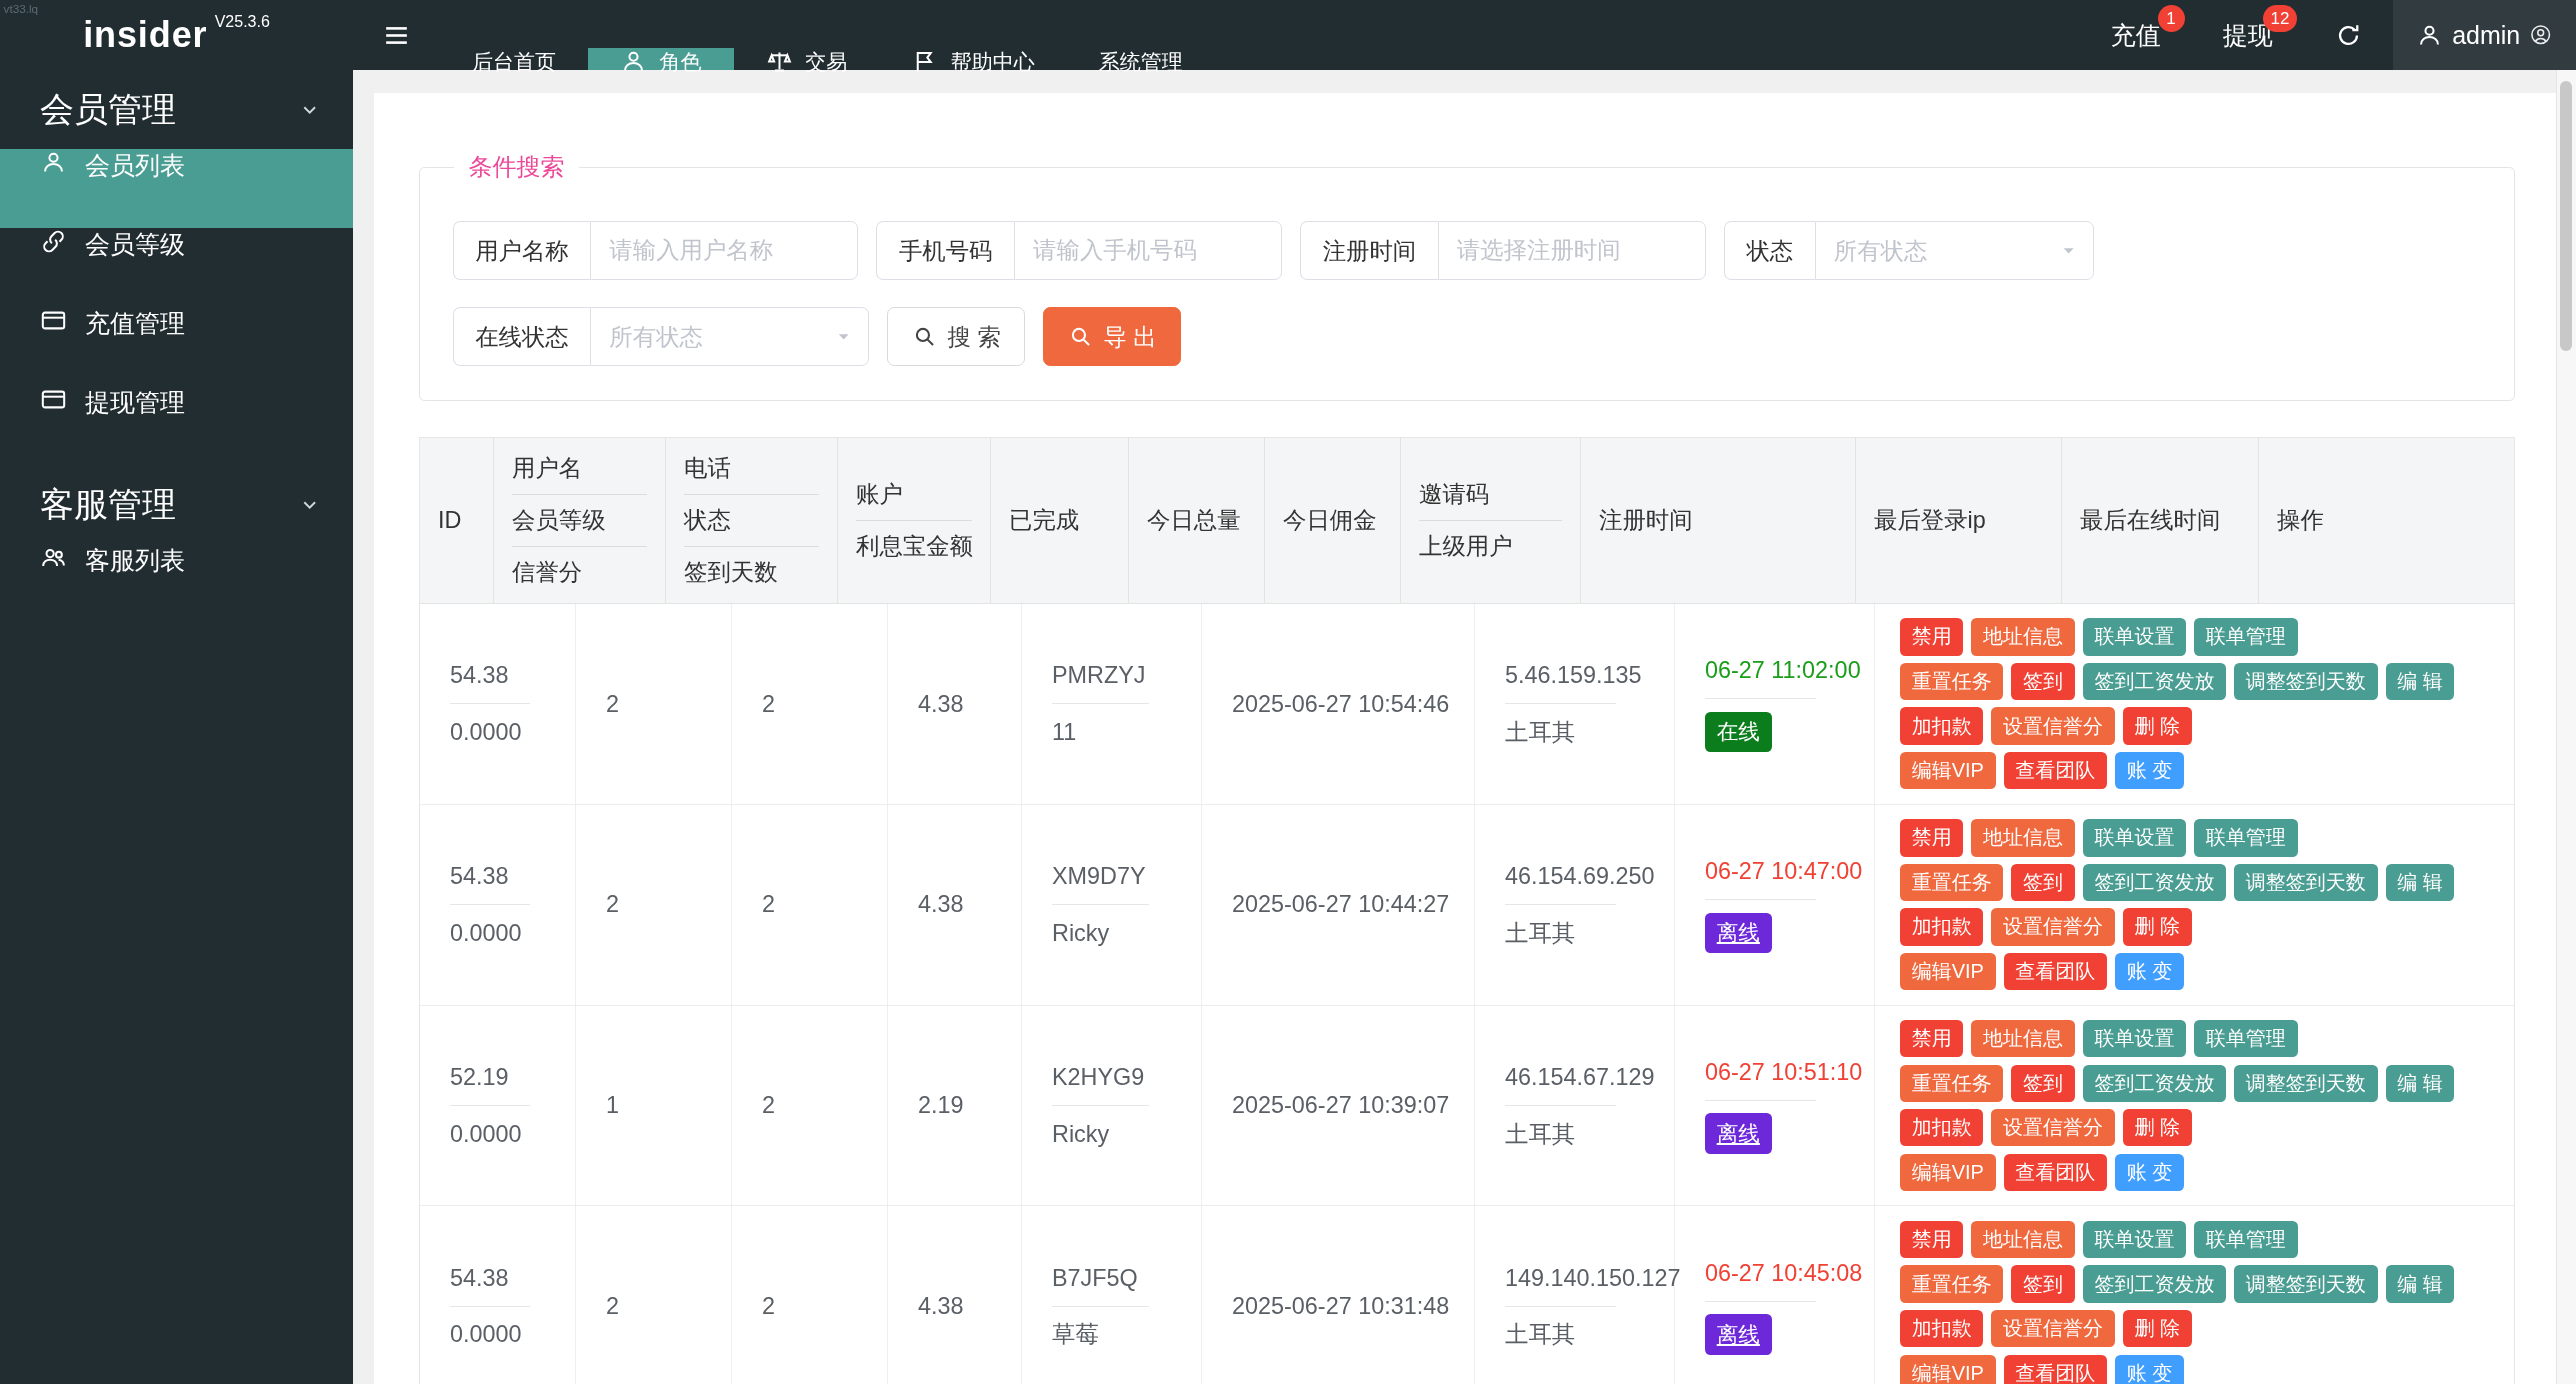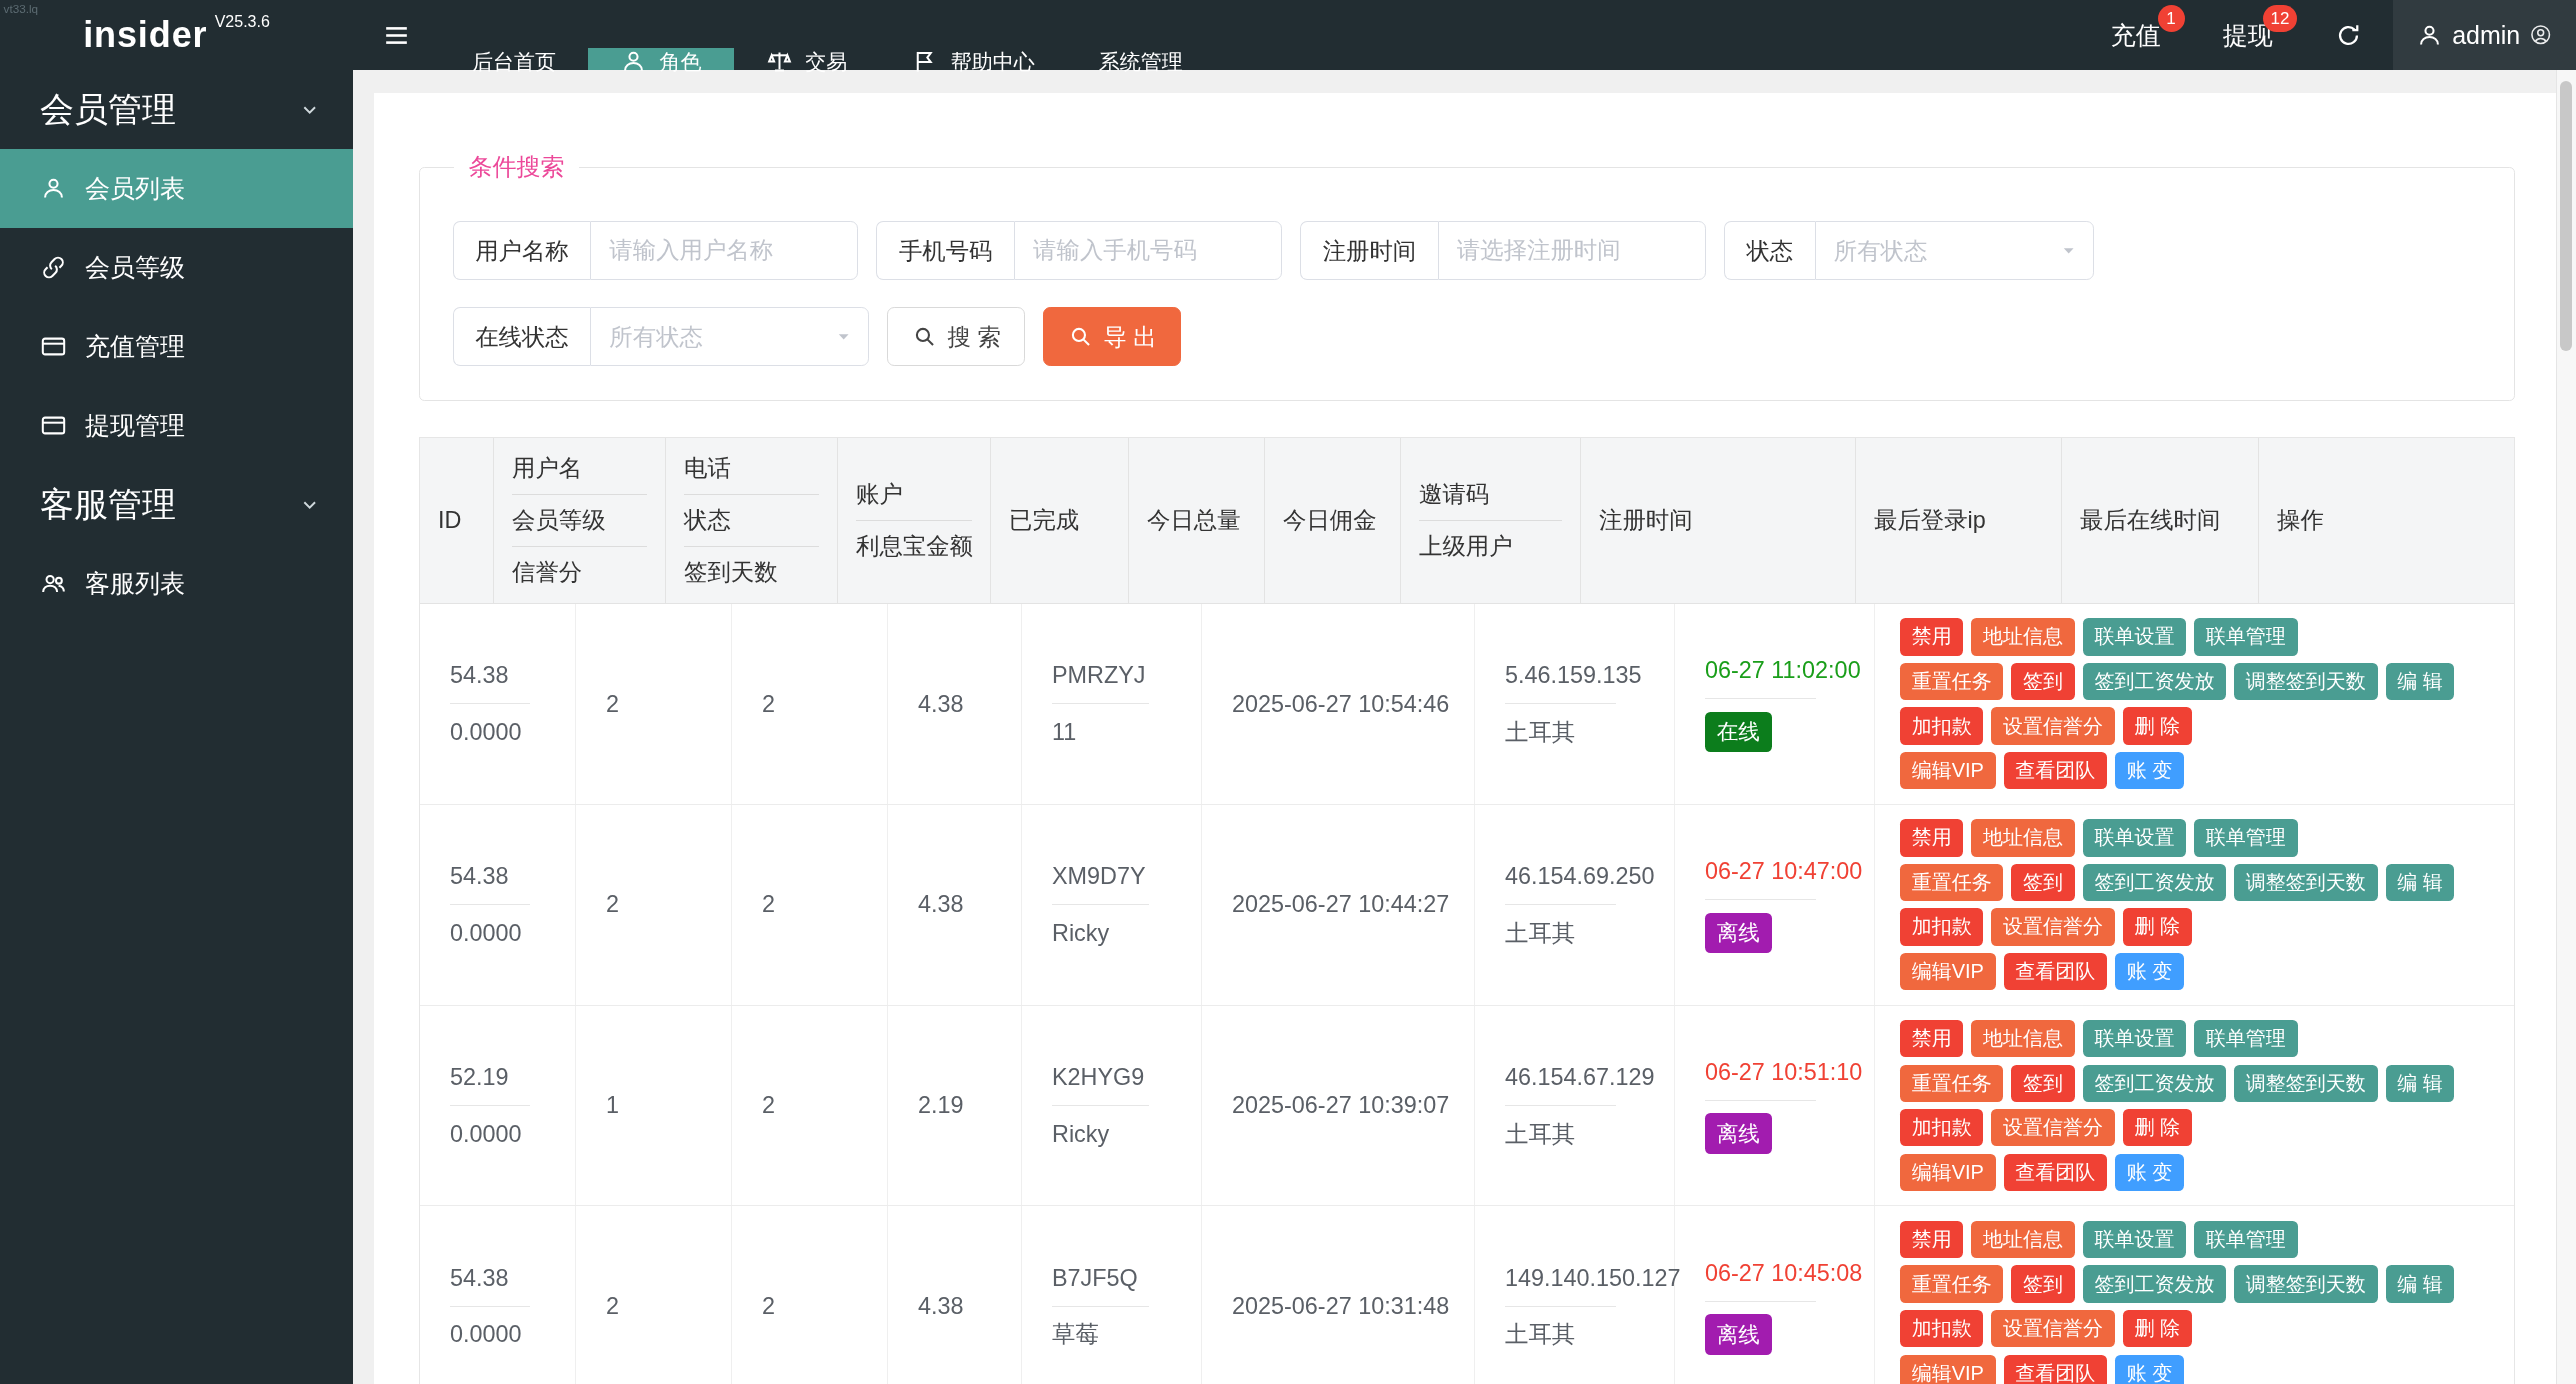--- a/index.html
+++ b/index.html
@@ -28,21 +28,21 @@
   .tr-item { position:relative; display:flex; align-items:center; padding:0 31px; font-size:25px; cursor:pointer; gap:9px; }
   .tr-item .badge { position:absolute; top:5.4px; right:7.2px; background:#f04134; color:#fff; font-size:17px; line-height:1;
     min-width:27px; height:27px; border-radius:14.4px; display:flex; align-items:center; justify-content:center; padding:0 7.2px; }
   .admin-item { background:rgba(255,255,255,.07); padding:0 23.4px; }
   .avatar-ic { width:23.4px; height:23.4px; opacity:.9; }
 
   
   .sidebar { position:absolute; top:70px; left:0; bottom:0; width:353px; background:#222d32; color:#fff; z-index:20; }
   .side-section { height:79px; display:flex; align-items:center; justify-content:space-between; padding:0 32px 0 40px; font-size:34px; cursor:pointer; }
   .side-section .icon { width:23.4px; height:23.4px; color:#cfd8dc; }
-  .side-item { height:79px; display:flex; align-items:center; gap:18px; padding:0 40px; font-size:25px; cursor:pointer; }
+  .side-item { height:79px; display:flex; gap:18px; padding:0 40px; font-size:25px; cursor:pointer; }
   .side-item.active { background:#4a9d92; }
 
   
   .content { position:absolute; left:353px; top:70px; right:20px; bottom:0; padding:23.4px 0 0 21px; }
   .panel { background:#fff; width:100%; height:100%; padding:58px 41px 0 45px; overflow:hidden; }
 
   
   .search-box { border:0.9px solid #e4e4e4; border-radius:5.4px; padding:10.8px 21.6px 34px; }
   .search-box legend { font-size:24px; color:#ec4899; padding:0 14.4px; margin-left:12.6px; }
   .search-row { display:flex; gap:18px; margin-top:27px; align-items:center;padding-left:11px; }
@@ -74,21 +74,21 @@
     border-bottom:0.9px solid #ececec; min-height:197px; }
   .t-row:last-child { border-bottom:none; }
   .td { border-right:0.9px solid #efefef; padding:18px 10.8px 18px 30px; display:flex; flex-direction:column;
     justify-content:center; font-size:23.4px; color:#5a5f66; line-height:1.3; }
   .td:last-child { border-right:none; }
   .v-div { height:0.9px; background:#e6e6e6; margin:12.6px 0; width:70%; }
   .time.online { color:#1a9e1a; }
   .time.offline { color:#f04134; }
   .status-badge { align-self:flex-start; color:#fff; font-size:21.6px; padding:6.3px 11.7px; border-radius:5.4px; }
   .status-badge.online { background:#0c7d1c; }
-  .status-badge.offline { background:#a21caf; }
+  .status-badge.offline { background:#6d28d9;text-decoration:underline; }
 
   .actions-cell { padding:10.8px 10.8px 10.8px 25px; justify-content:center; }
   .action-line { display:flex; gap:8px; margin:3.6px 0; }
   .abtn { border:none; border-radius:5.4px; color:#fff; font-size:20px; padding:7.2px 11.7px; white-space:nowrap; cursor:pointer; font-family:inherit; line-height:1.15; }
   .abtn.red { background:#f04134; }
   .abtn.orange { background:#f0683e; }
   .abtn.teal { background:#4a9d92; }
   .abtn.blue { background:#409eff; }
 
   

